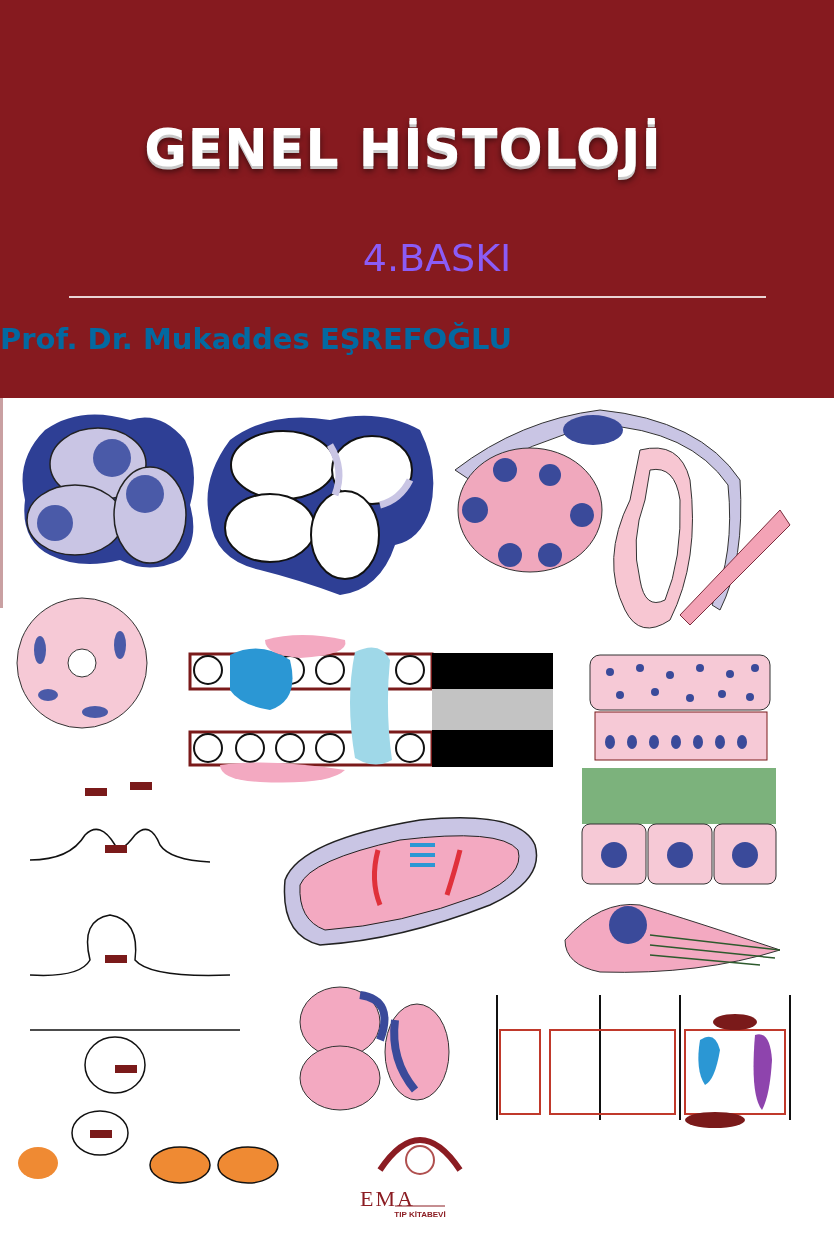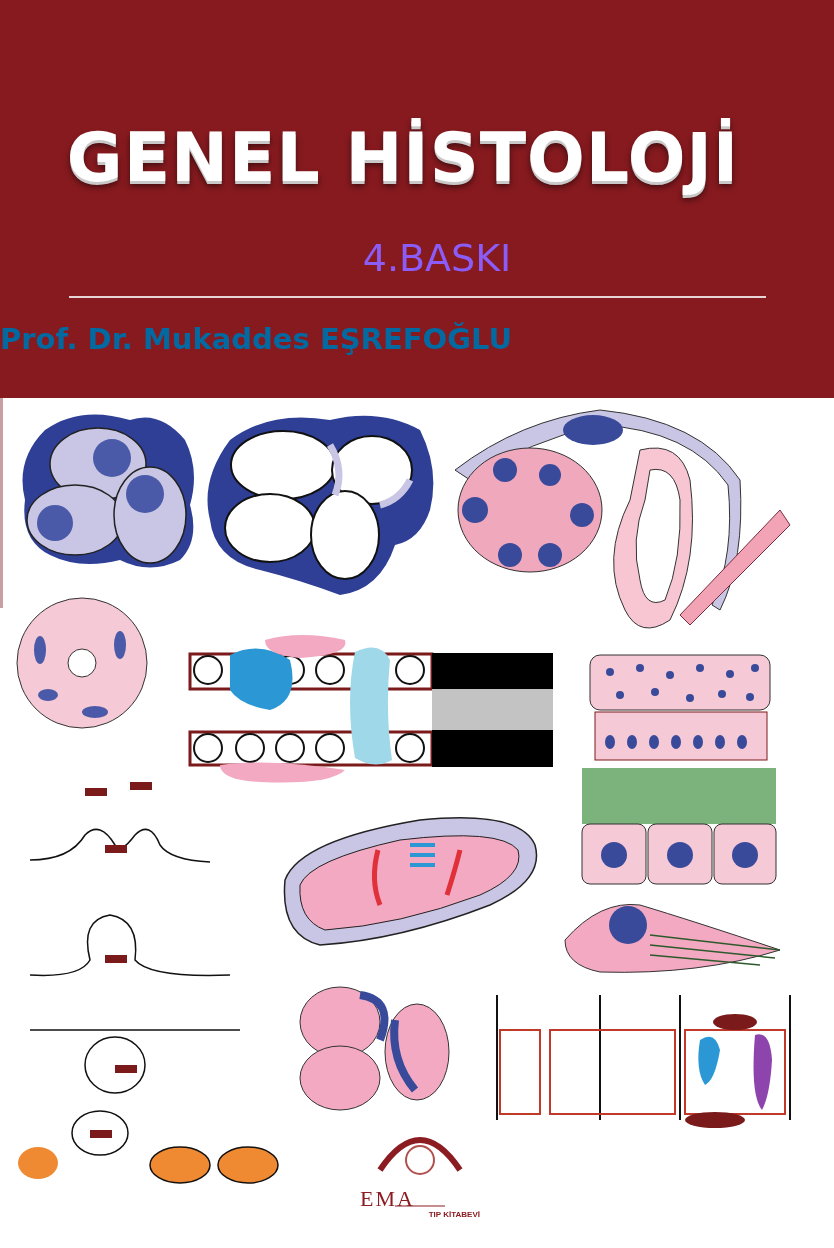--- a/index.html
+++ b/index.html
@@ -1,26 +1,26 @@
 <!DOCTYPE html>
 <html><head>
 <meta charset="utf-8">
 <style>
   html,body{margin:0;padding:0;}
   body{width:834px;height:1248px;position:relative;overflow:hidden;background:#ffffff;font-family:"Liberation Sans",sans-serif;}
   .banner{position:absolute;left:0;top:0;width:834px;height:398px;background:#861a1f;}
-  .title{position:absolute;left:0;top:118px;width:806px;text-align:center;color:#ffffff;font-family:"DejaVu Sans",sans-serif;font-weight:bold;font-size:68px;letter-spacing:1px;
+  .title{position:absolute;left:0;top:118px;width:806px;text-align:center;color:#ffffff;font-family:"DejaVu Sans",sans-serif;font-weight:bold;font-size:52px;letter-spacing:1px;
     text-shadow:0 3px 0 #c9c9c9,0 5px 6px rgba(0,0,0,0.55);}
   .edition{position:absolute;left:0;top:236px;width:834px;text-align:center;color:#8b5cf6;font-family:"DejaVu Sans",sans-serif;font-size:38px;margin-left:20px;}
   .rule{position:absolute;left:69px;top:296px;width:697px;height:2px;background:#e9d4d5;}
   .author{position:absolute;left:0;top:322px;width:834px;text-align:left;color:#0369a1;font-family:"DejaVu Sans",sans-serif;font-weight:bold;font-size:29px;}
   .leftedge{position:absolute;left:0;top:398px;width:3px;height:210px;background:#c9a0a2;}
   .art{position:absolute;left:0;top:398px;width:834px;height:850px;}
   .pub-name{position:absolute;left:360px;top:1186px;width:120px;color:#8b1c22;font-family:"Liberation Serif",serif;font-size:22px;letter-spacing:2px;}
-  .pub-sub{position:absolute;left:360px;top:1210px;width:120px;text-align:right;color:#8b1c22;font-family:"Liberation Sans",sans-serif;font-size:8px;font-weight:bold;}
+  .pub-sub{position:absolute;left:360px;top:1210px;width:120px;text-align:center;color:#8b1c22;font-family:"Liberation Sans",sans-serif;font-size:8px;font-weight:bold;}
 </style>
 </head>
 <body>
 
 <div class="banner"></div>
 <div class="title">GENEL HİSTOLOJİ</div>
 <div class="edition">4.BASKI</div>
 <div class="rule"></div>
 <div class="author">Prof. Dr. Mukaddes EŞREFOĞLU</div>
 <div class="leftedge"></div>

